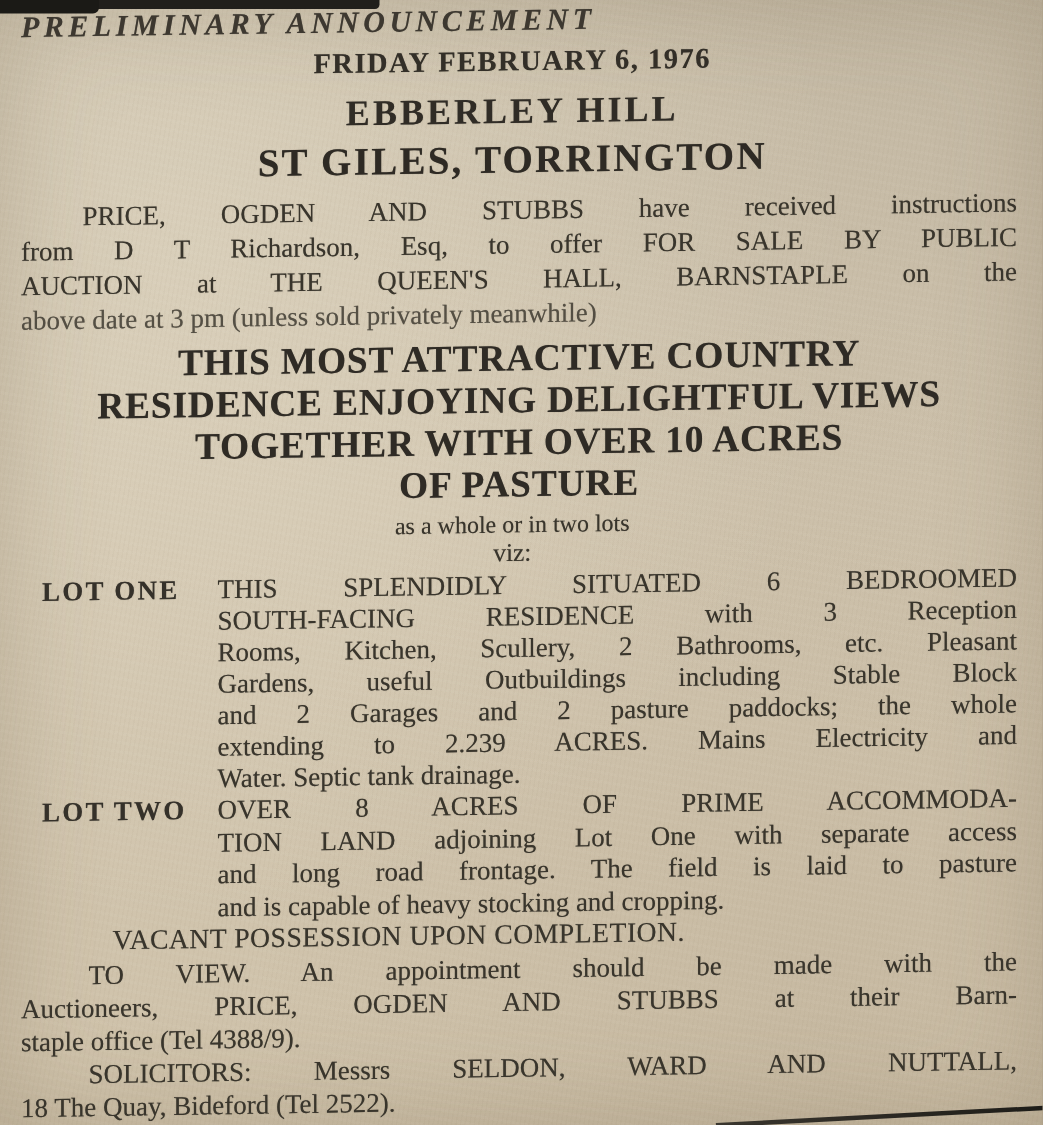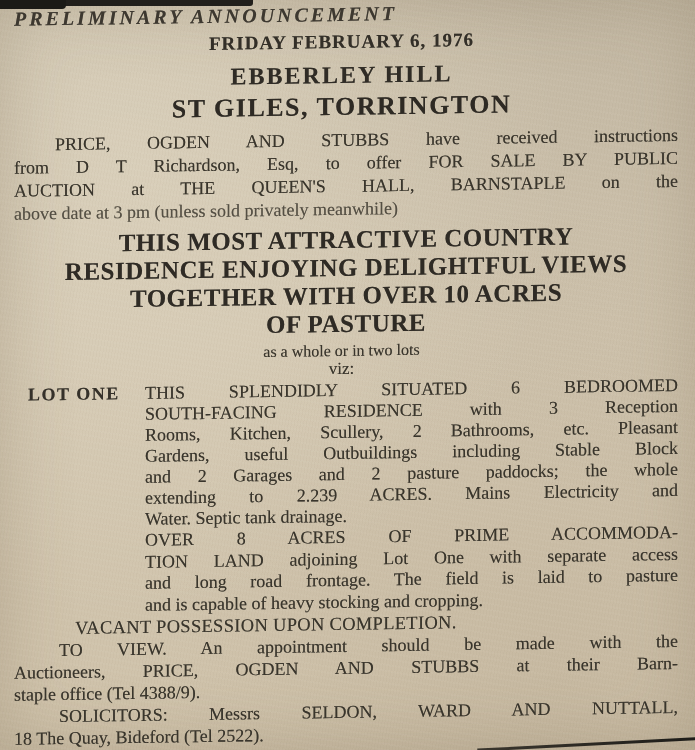--- a/index.html
+++ b/index.html
@@ -104,20 +104,21 @@
         <div class="jline">SOUTH-FACING RESIDENCE with 3 Reception</div>
         <div class="jline">Rooms, Kitchen, Scullery, 2 Bathrooms, etc. Pleasant</div>
         <div class="jline">Gardens, useful Outbuildings including Stable Block</div>
         <div class="jline">and 2 Garages and 2 pasture paddocks; the whole</div>
         <div class="jline">extending to 2.239 ACRES. Mains Electricity and</div>
         <div class="pline">Water. Septic tank drainage.</div>
       </div>
     </div>
 
     <div class="lot lot2">
+      <span class="lot-label">LOT TWO</span>
       <div class="lot-body">
         <div class="jline">OVER 8 ACRES OF PRIME ACCOMMODA-</div>
         <div class="jline">TION LAND adjoining Lot One with separate access</div>
         <div class="jline">and long road frontage. The field is laid to pasture</div>
         <div class="pline">and is capable of heavy stocking and cropping.</div>
       </div>
     </div>
 
     <div class="possession">VACANT POSSESSION UPON COMPLETION.</div>
 

